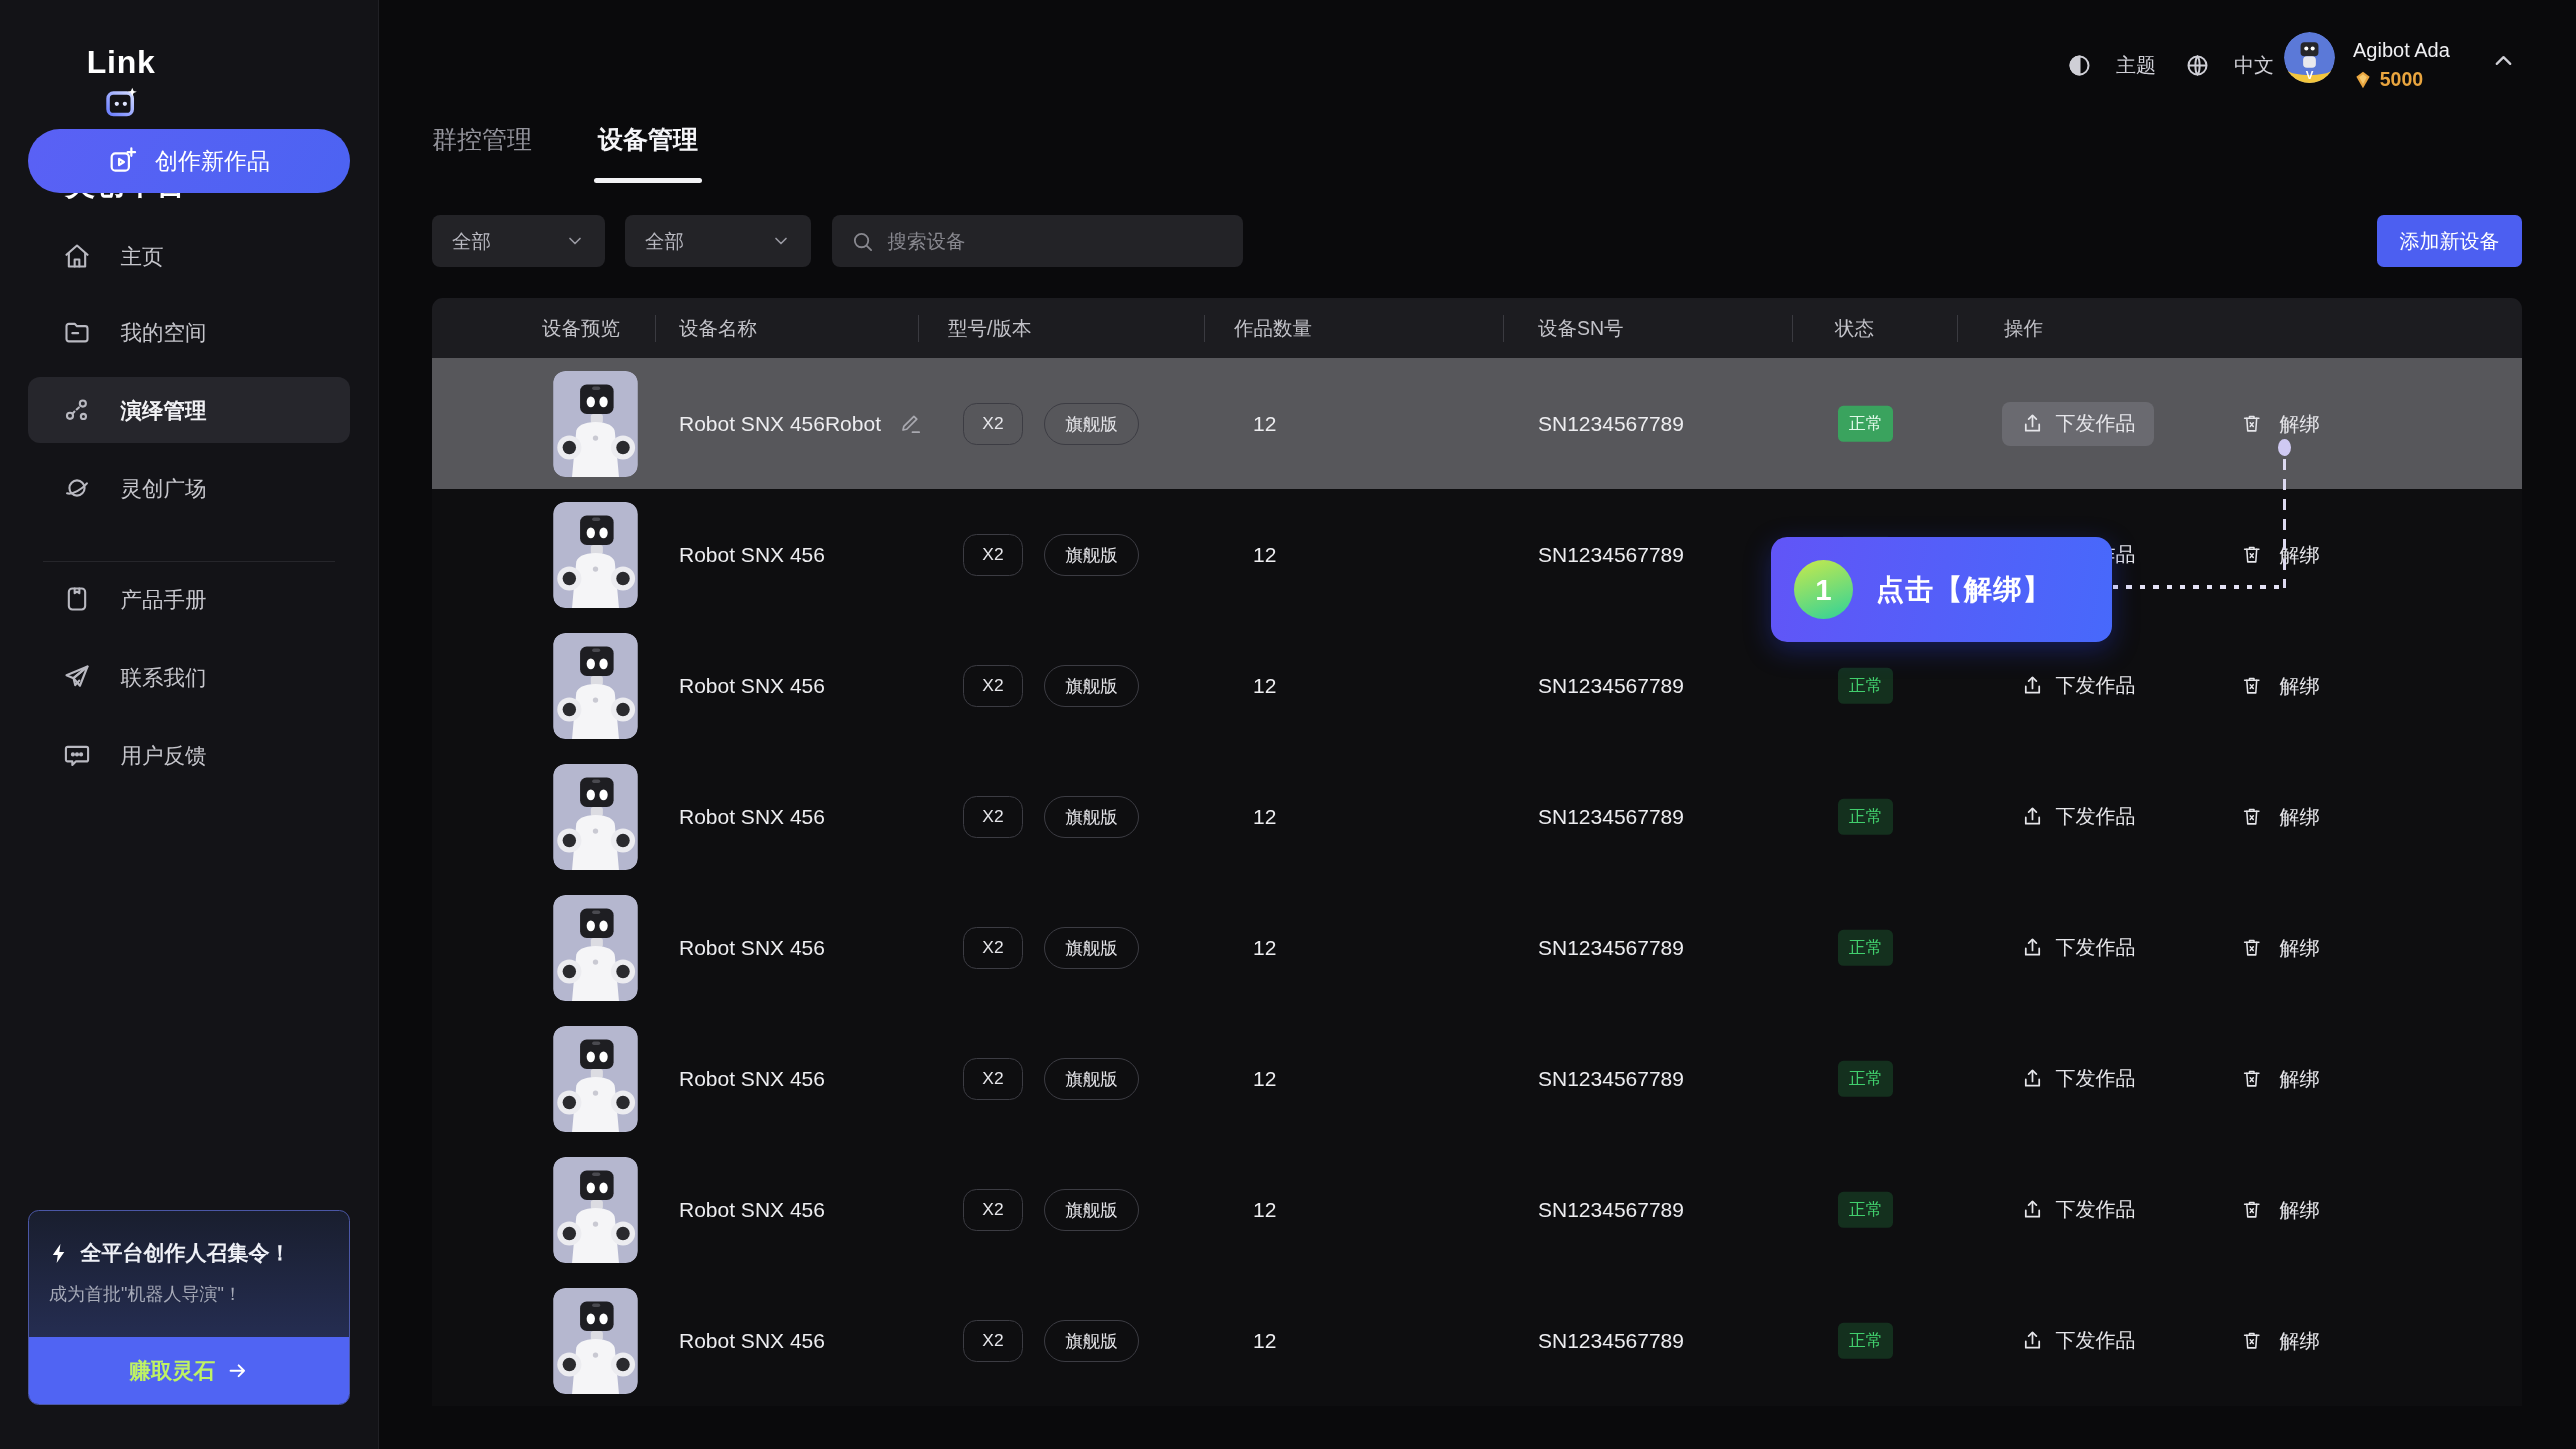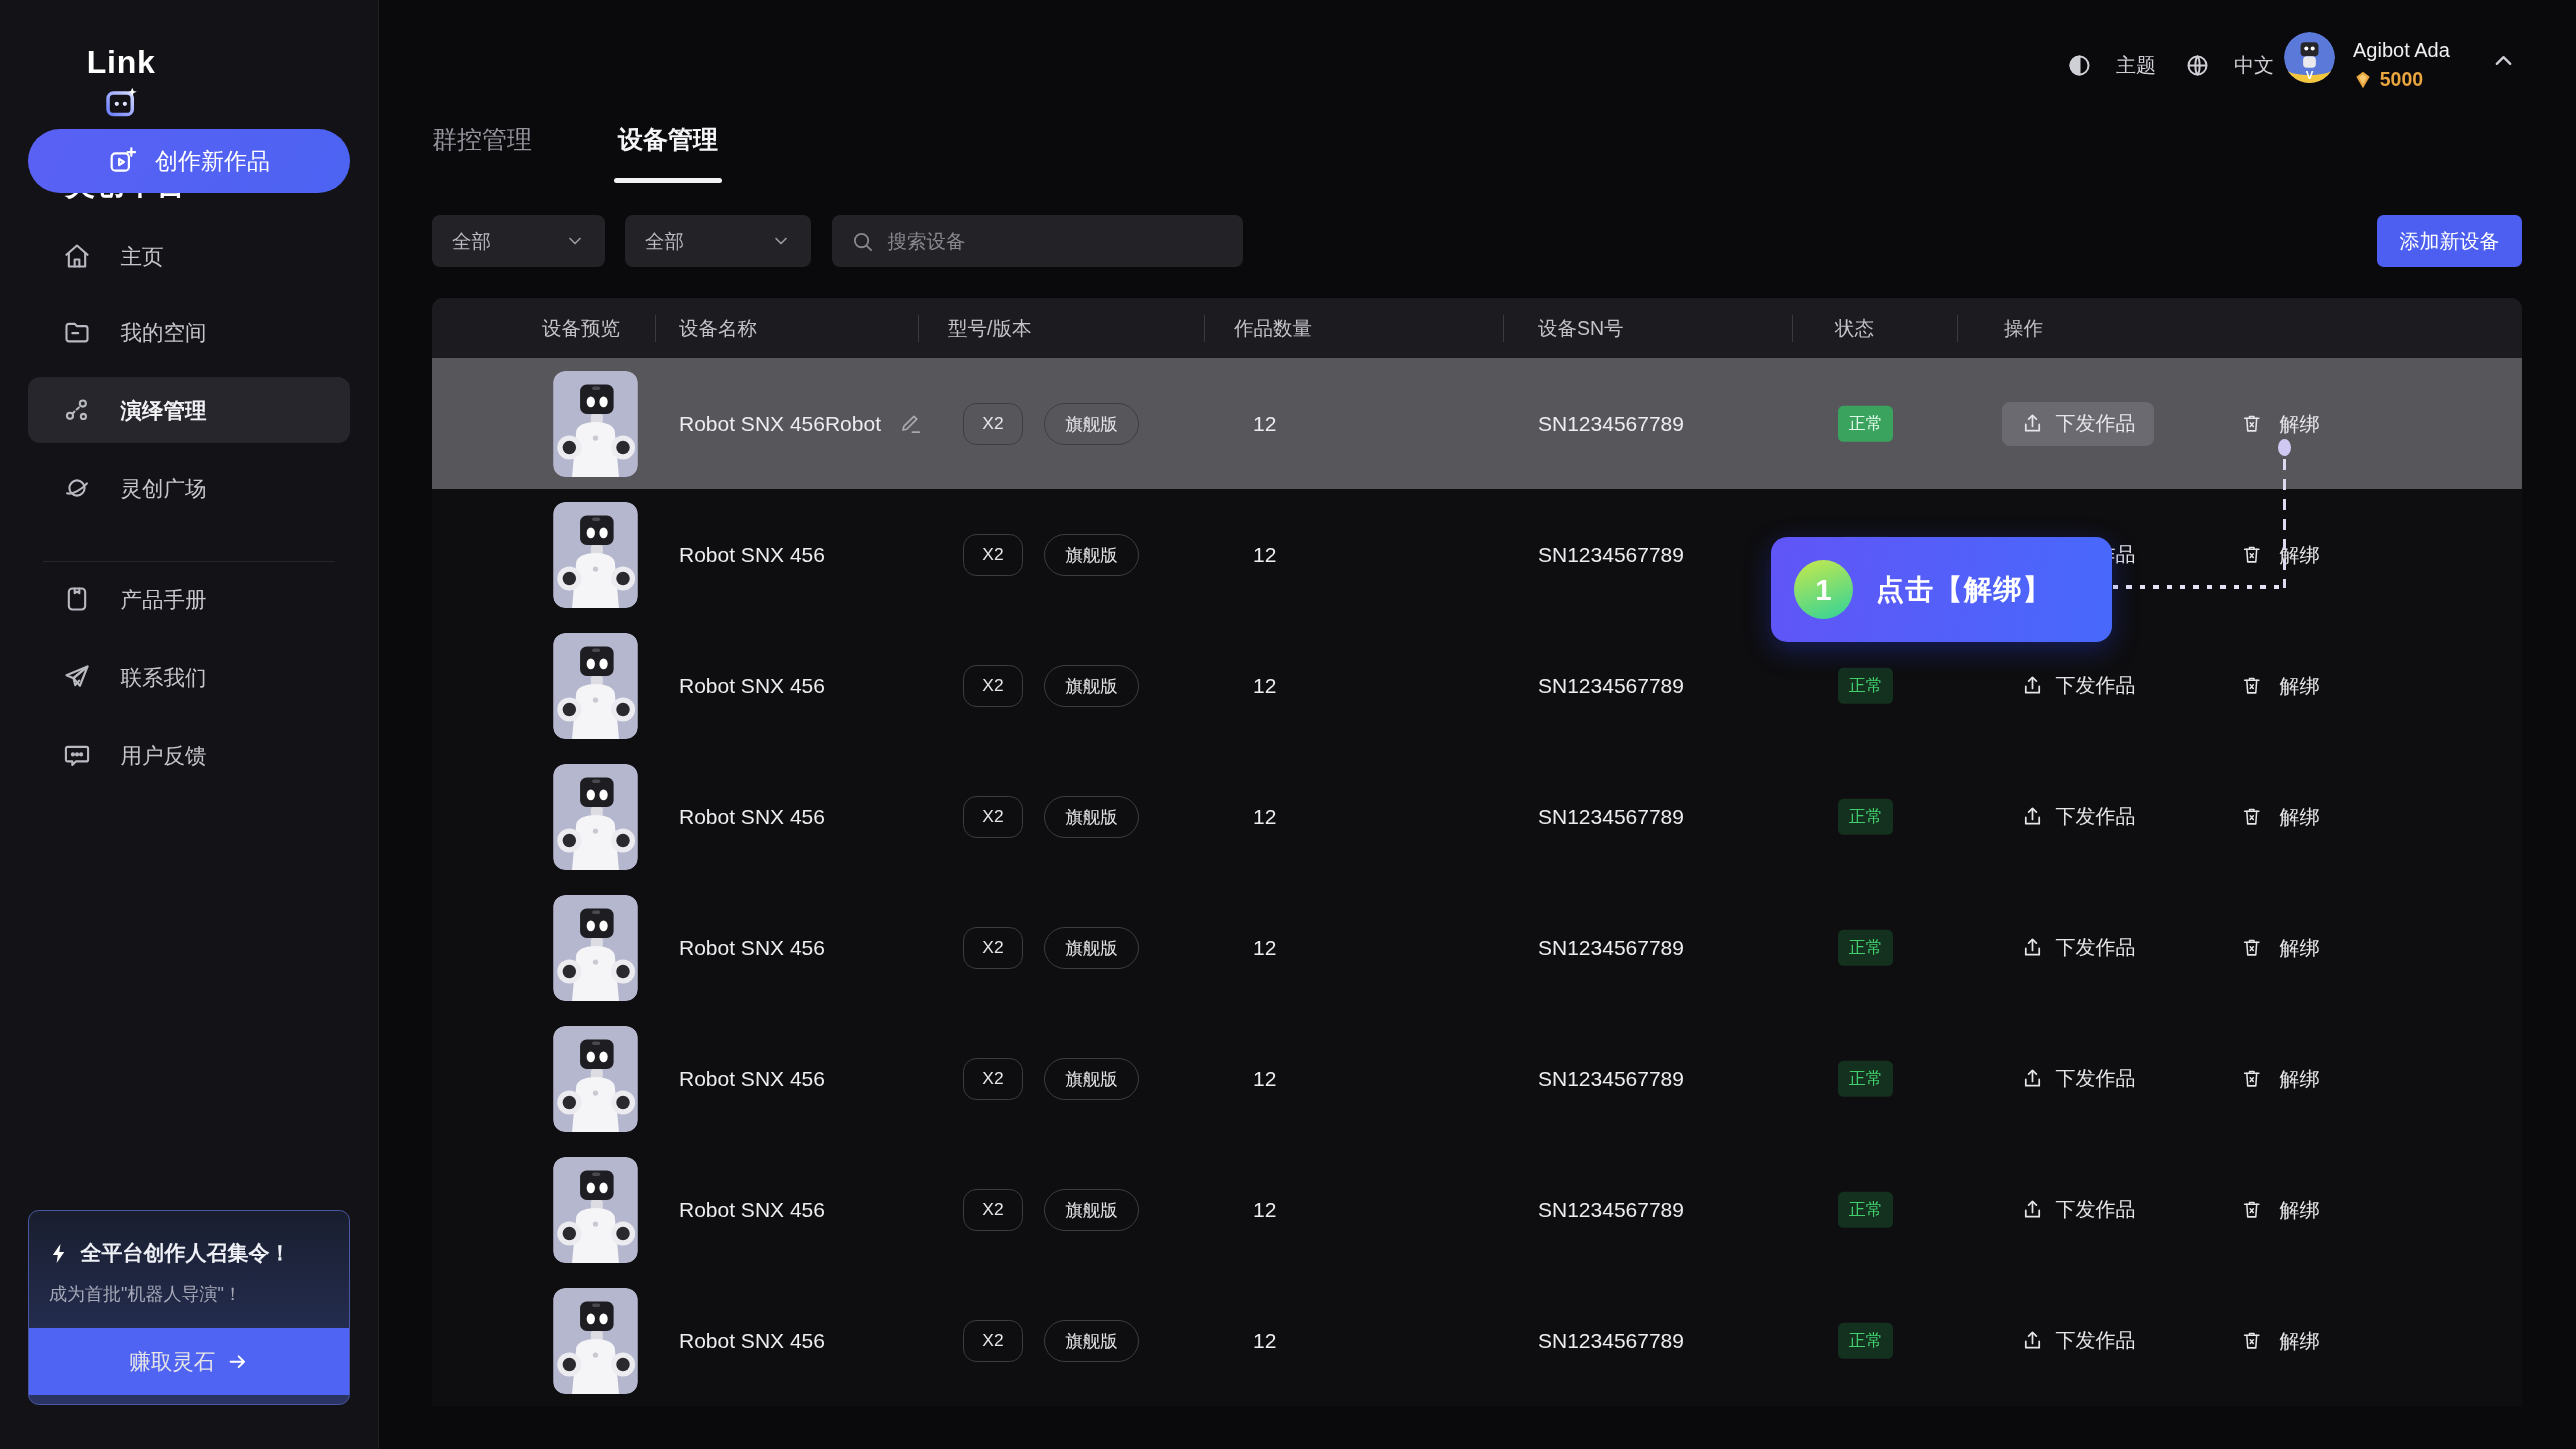--- a/index.html
+++ b/index.html
@@ -37,39 +37,39 @@
 
   .promo {
     position:absolute; left:28px; top:1210px; width:322px; height:195px;
     border-radius:10.7px; border:0.7px solid #4b57a6; overflow:hidden;
     background:linear-gradient(180deg,#191e2e 0%,#2b3564 100%);
   }
   .promo-title { position:absolute; left:19px; top:28px; display:flex; align-items:center; gap:9.4px;
     color:#eef0f6; font-size:21px; font-weight:700; }
   .promo-sub { position:absolute; left:20px; top:71px; color:#a6aab8; font-size:18px; }
   .promo-btn {
-    position:absolute; left:0; bottom:9px; width:100%; height:67px; background:#5064f3;
+    position:absolute; left:0; bottom:0; width:100%; height:67px; background:#5064f3;
     display:flex; align-items:center; justify-content:center; gap:12px;
-    color:#e5e5e5; font-size:21.5px; font-weight:400; cursor:pointer;
+    color:#bef264; font-size:21.5px; font-weight:700; cursor:pointer;
   }
 
   
   .topbar-item { position:absolute; display:flex; align-items:flex-end; gap:23px;
     color:#cfcfd6; font-size:20px; cursor:pointer; height:40px; }
   .tb-theme { left:2066px; top:39px; }
   .tb-lang  { left:2184px; top:39px; }
   .tb-avatar { position:absolute; left:2284px; top:32px; width:51px; height:51px; border-radius:50%;
     overflow:hidden; cursor:pointer; }
   .tb-name { position:absolute; left:2353px; top:39px; font-size:20px; color:#f0f0f3; }
   .tb-credits { position:absolute; left:2353px; top:68px; display:flex; align-items:center; gap:6.7px;
     color:#e9a53f; font-size:19.5px; font-weight:700; }
   .tb-chevron { position:absolute; left:2490px; top:47px; color:#cfcfd6; cursor:pointer; }
 
   
-  .tabs { position:absolute; left:432px; top:123px; display:flex; gap:86px; }
+  .tabs { position:absolute; left:432px; top:123px; display:flex; gap:66px; }
   .tab { position:relative; font-size:25px; color:#93939b; cursor:pointer; padding-bottom:27px; }
   .tab.active { color:#f5f5f8; font-weight:700; }
   .tab .underline { position:absolute; left:-4px; bottom:0; width:calc(100% + 8px); height:5.4px;
     border-radius:2.7px; background:#f2f2f5; }
 
   
   .dropdown {
     position:absolute; top:215px; height:52px; background:#232327; border-radius:8px;
     display:flex; align-items:center; justify-content:space-between;
     padding:0 20px; color:#b9b9c1; font-size:19.5px; cursor:pointer;

